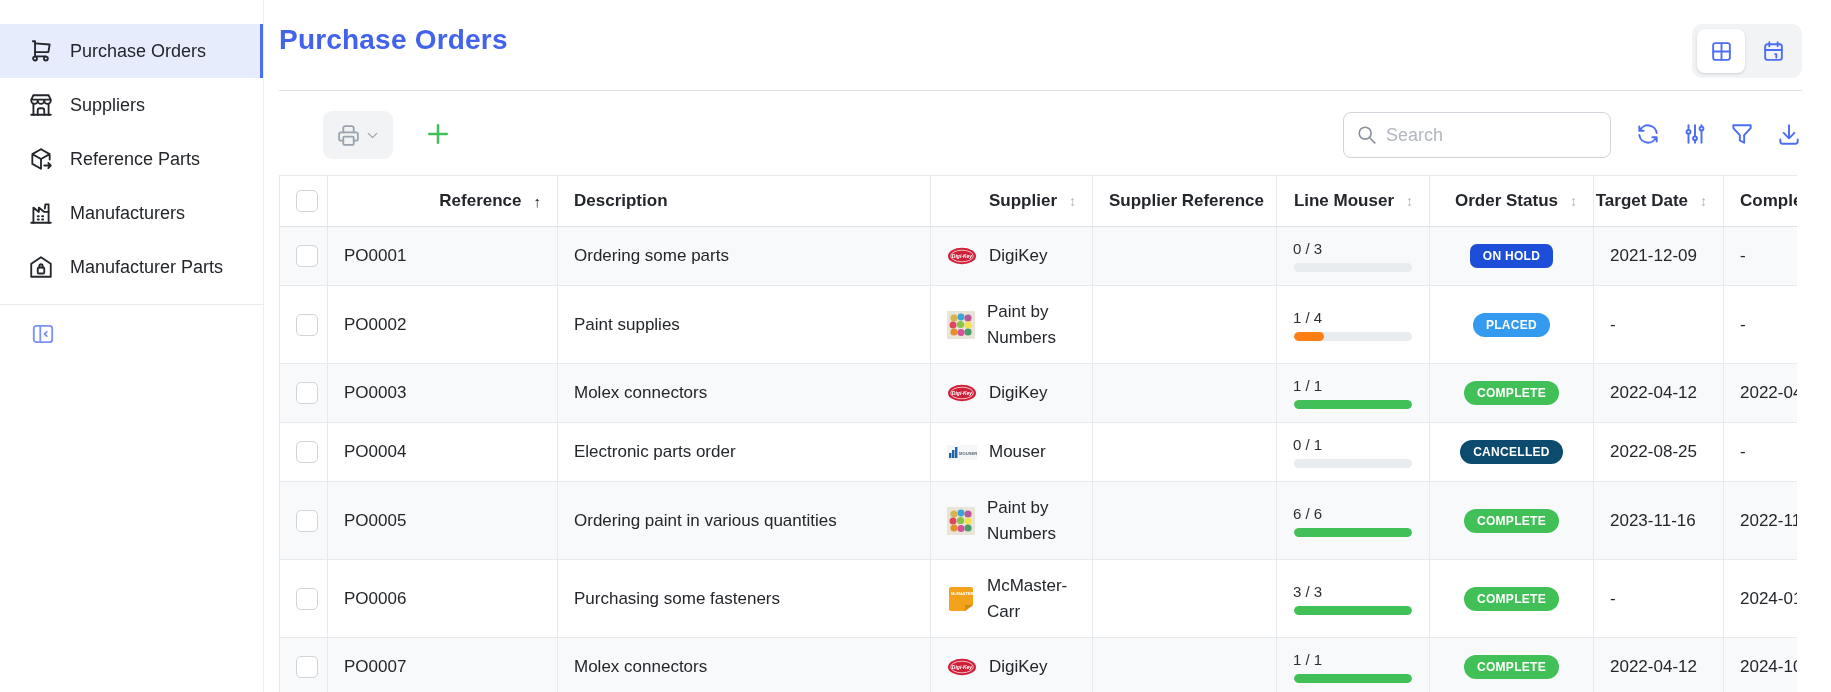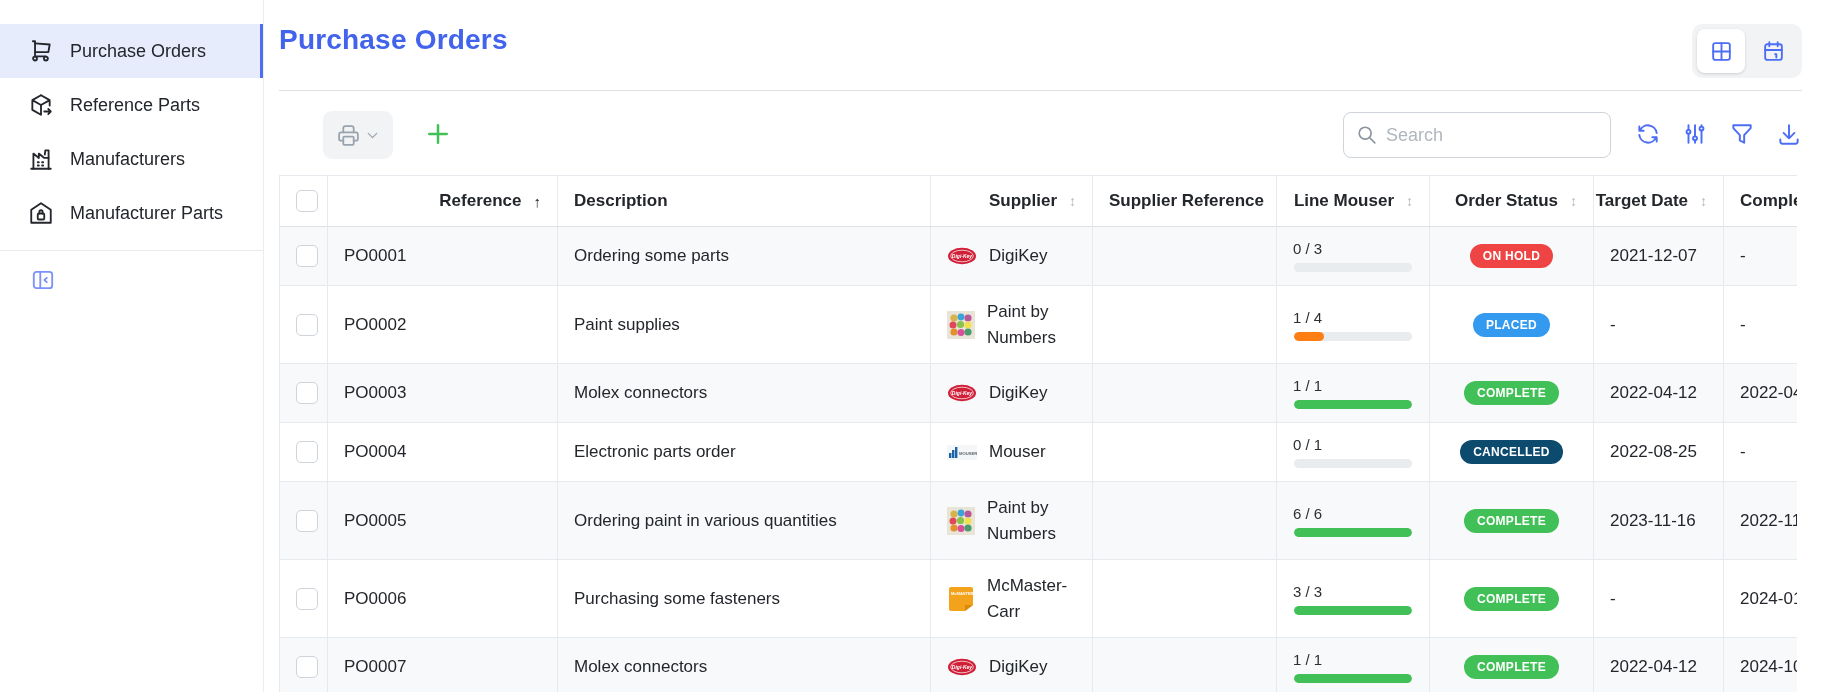--- a/index.html
+++ b/index.html
@@ -84,20 +84,29 @@
       <svg viewBox="0 0 24 24">
           <circle cx="6.5" cy="19" r="1.8"></circle>
           <circle cx="16.5" cy="19" r="1.8"></circle>
           <path d="M16.5 17H6.5V3H4.5"></path>
           <path d="M6.5 5l13.5 1-1.2 7H6.5"></path>
         </svg>
       <span>Purchase Orders</span>
     </div>
     <div class="side-item">
       <svg viewBox="0 0 24 24">
+          <path d="M3 21h18"></path>
+          <path d="M3 7v1a3 3 0 0 0 6 0V7m0 1a3 3 0 0 0 6 0V7m0 1a3 3 0 0 0 6 0V7H3l2-4h14l2 4"></path>
+          <path d="M5 21v-10.2M19 21v-10.2"></path>
+          <path d="M9 21v-4a2 2 0 0 1 2-2h2a2 2 0 0 1 2 2v4"></path>
+        </svg>
+      <span>Suppliers</span>
+    </div>
+    <div class="side-item">
+      <svg viewBox="0 0 24 24">
           <path d="M12 3l8 4.5v5M12 3L4 7.5v9L12 21M12 3v0M12 12v9M12 12L4 7.5M12 12l8-4.5"></path>
           <path d="M15 18h6M18.7 15.6L21 18l-2.3 2.4"></path>
         </svg>
       <span>Reference Parts</span>
     </div>
     <div class="side-item">
       <svg viewBox="0 0 24 24">
           <path d="M3 21h18"></path>
           <path d="M5 21V7l5 4V7l5 4h4v10"></path>
           <path d="M19 11V4h-3l-.5 4"></path>
@@ -273,22 +282,22 @@
               <span>DigiKey</span>
                 </span>
               </td>
             <td></td>
             <td class="c-li">
                 <div class="prog-label">0 / 3</div>
                 <div class="track">
                   <div class="fill" style="width: 0%; background-color: rgb(233, 236, 239);"></div>
                 </div>
               </td>
-            <td class="c-status"><span class="badge" style="background-color: #ef4444;">ON HOLD</span></td>
-            <td>2021-12-07</td>
+            <td class="c-status"><span class="badge" style="background-color: #1d4ed8; border-radius: 7px;">ON HOLD</span></td>
+            <td>2021-12-09</td>
             <td>-</td>
           </tr>
 
           <tr>
             <td>
                 <span class="cb"></span>
               </td>
             <td>PO0002</td>
             <td class="c-desc">Paint supplies</td>
             <td class="c-sup">

